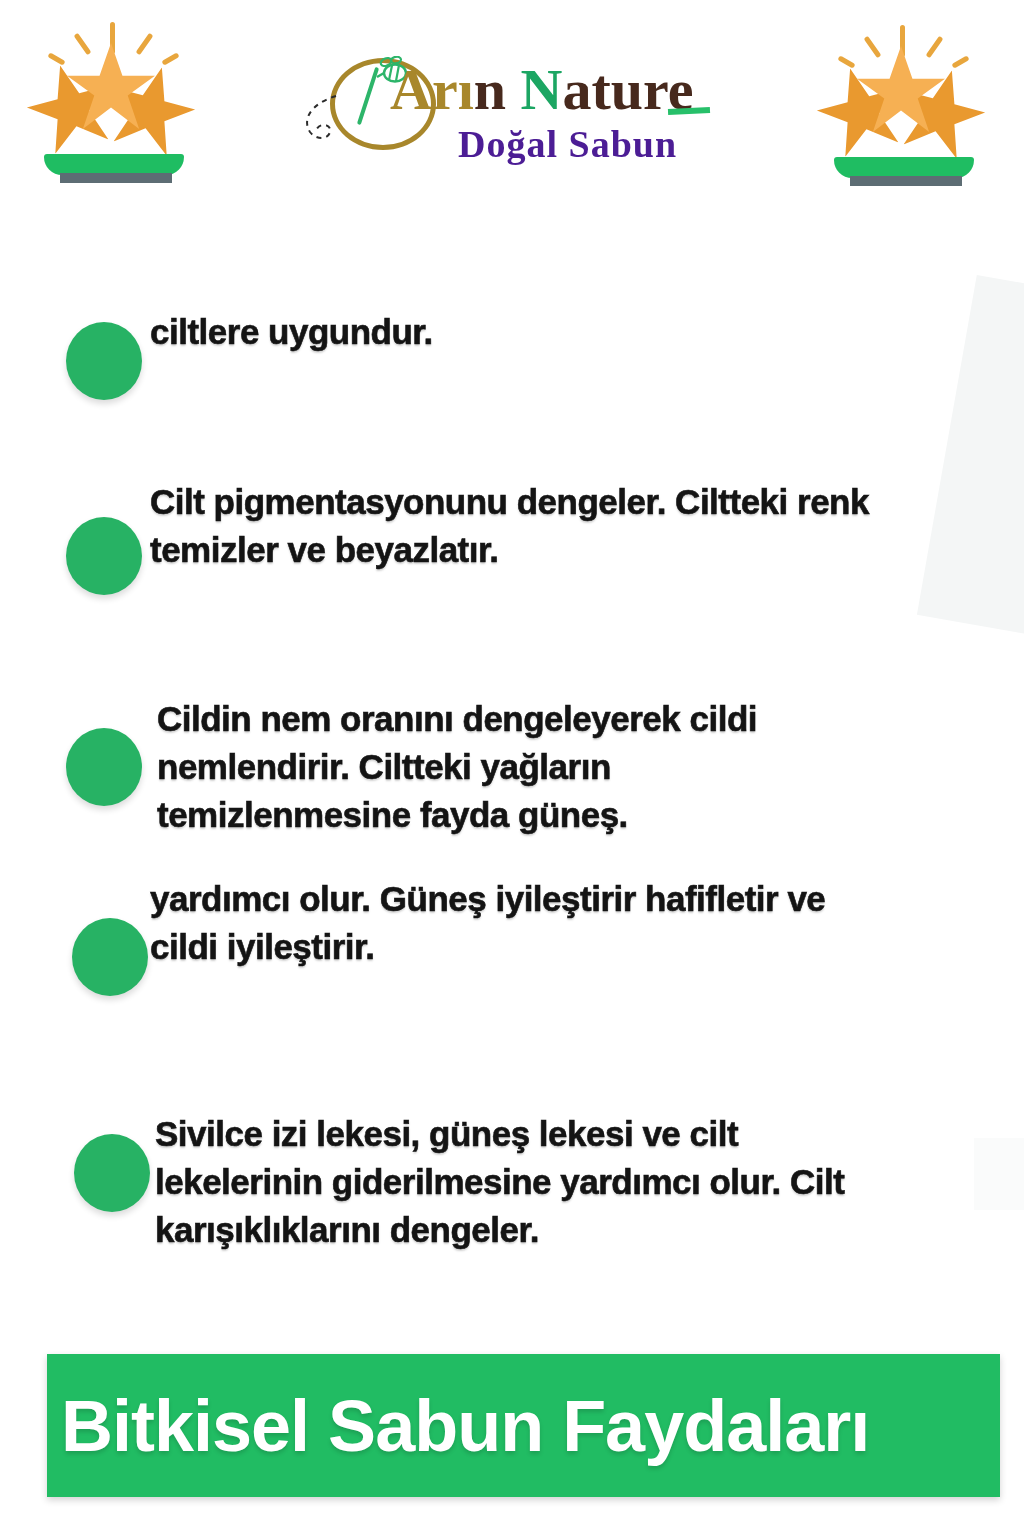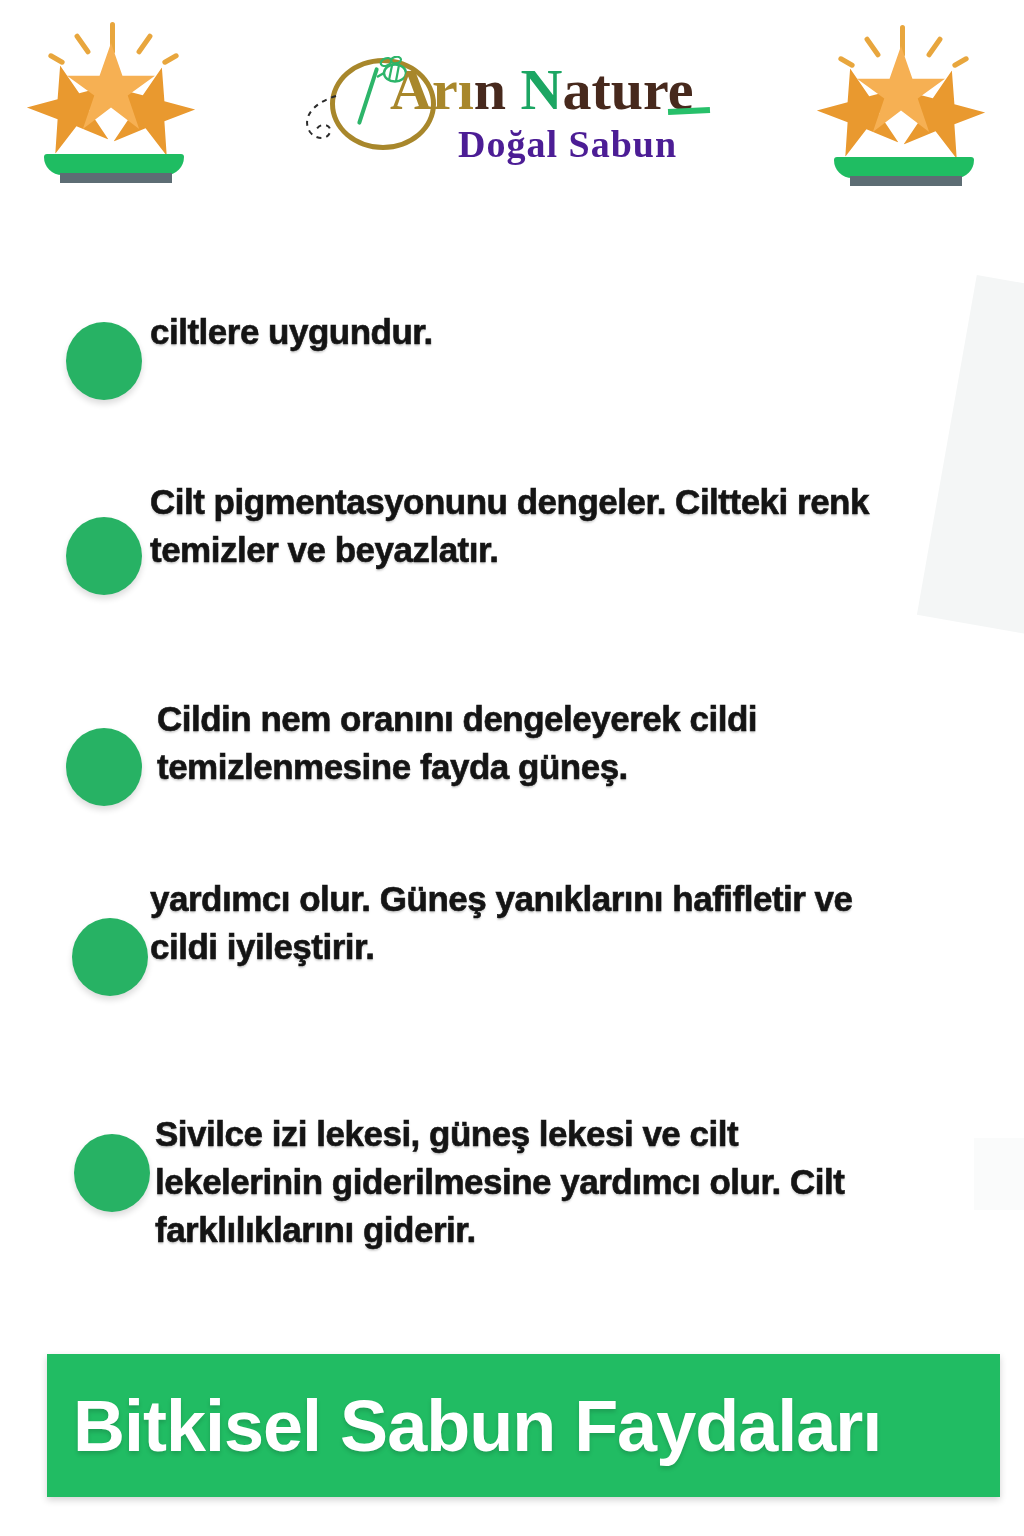--- a/index.html
+++ b/index.html
@@ -61,21 +61,21 @@
   .c1{left:66px;top:322px;} .t1{left:150px;top:308px;}
   .c2{left:66px;top:517px;} .t2{left:150px;top:478px;}
   .c3{left:66px;top:728px;} .t3{left:157px;top:695px;}
   .c4{left:72px;top:918px;} .t4{left:150px;top:875px;}
   .c5{left:74px;top:1134px;} .t5{left:155px;top:1110px;}
 
   
   .banner{position:absolute;left:47px;top:1354px;width:953px;height:143px;
     background:#21bc63;box-shadow:0 3px 7px rgba(0,0,0,.18);
     display:flex;align-items:center;}
-  .banner-title{padding-left:26px;color:#ffffff;font-weight:700;font-size:72px;
+  .banner-title{padding-left:14px;color:#ffffff;font-weight:700;font-size:72px;
     letter-spacing:-1px;white-space:nowrap;
     text-shadow:0 3px 4px rgba(0,0,0,.15);}
 </style>
 </head>
 <body>
 
 <div class="watermark-1"></div>
 <div class="watermark-2"></div>
 
 <div class="stars left">
@@ -138,36 +138,37 @@
   <div class="bullet-text t2">
     <div>Cilt pigmentasyonunu dengeler. Ciltteki renk</div>
     <div>temizler ve beyazlatır.</div>
   </div>
 </div>
 
 <div>
   <div class="bullet-circle c3"></div>
   <div class="bullet-text t3">
     <div>Cildin nem oranını dengeleyerek cildi</div>
+    <div>nemlendirir. Ciltteki yağların</div>
     <div>temizlenmesine fayda güneş.</div>
   </div>
 </div>
 
 <div>
   <div class="bullet-circle c4"></div>
   <div class="bullet-text t4">
-    <div>yardımcı olur. Güneş yanıklarını hafifletir ve</div>
+    <div>yardımcı olur. Güneş iyileştirir hafifletir ve</div>
     <div>cildi iyileştirir.</div>
   </div>
 </div>
 
 <div>
   <div class="bullet-circle c5"></div>
   <div class="bullet-text t5">
     <div>Sivilce izi lekesi, güneş lekesi ve cilt</div>
     <div>lekelerinin giderilmesine yardımcı olur. Cilt</div>
-    <div>farklılıklarını giderir.</div>
+    <div>karışıklıklarını dengeler.</div>
   </div>
 </div>
 
 <div class="banner">
   <div class="banner-title">Bitkisel Sabun Faydaları</div>
 </div>
 
 </body></html>

